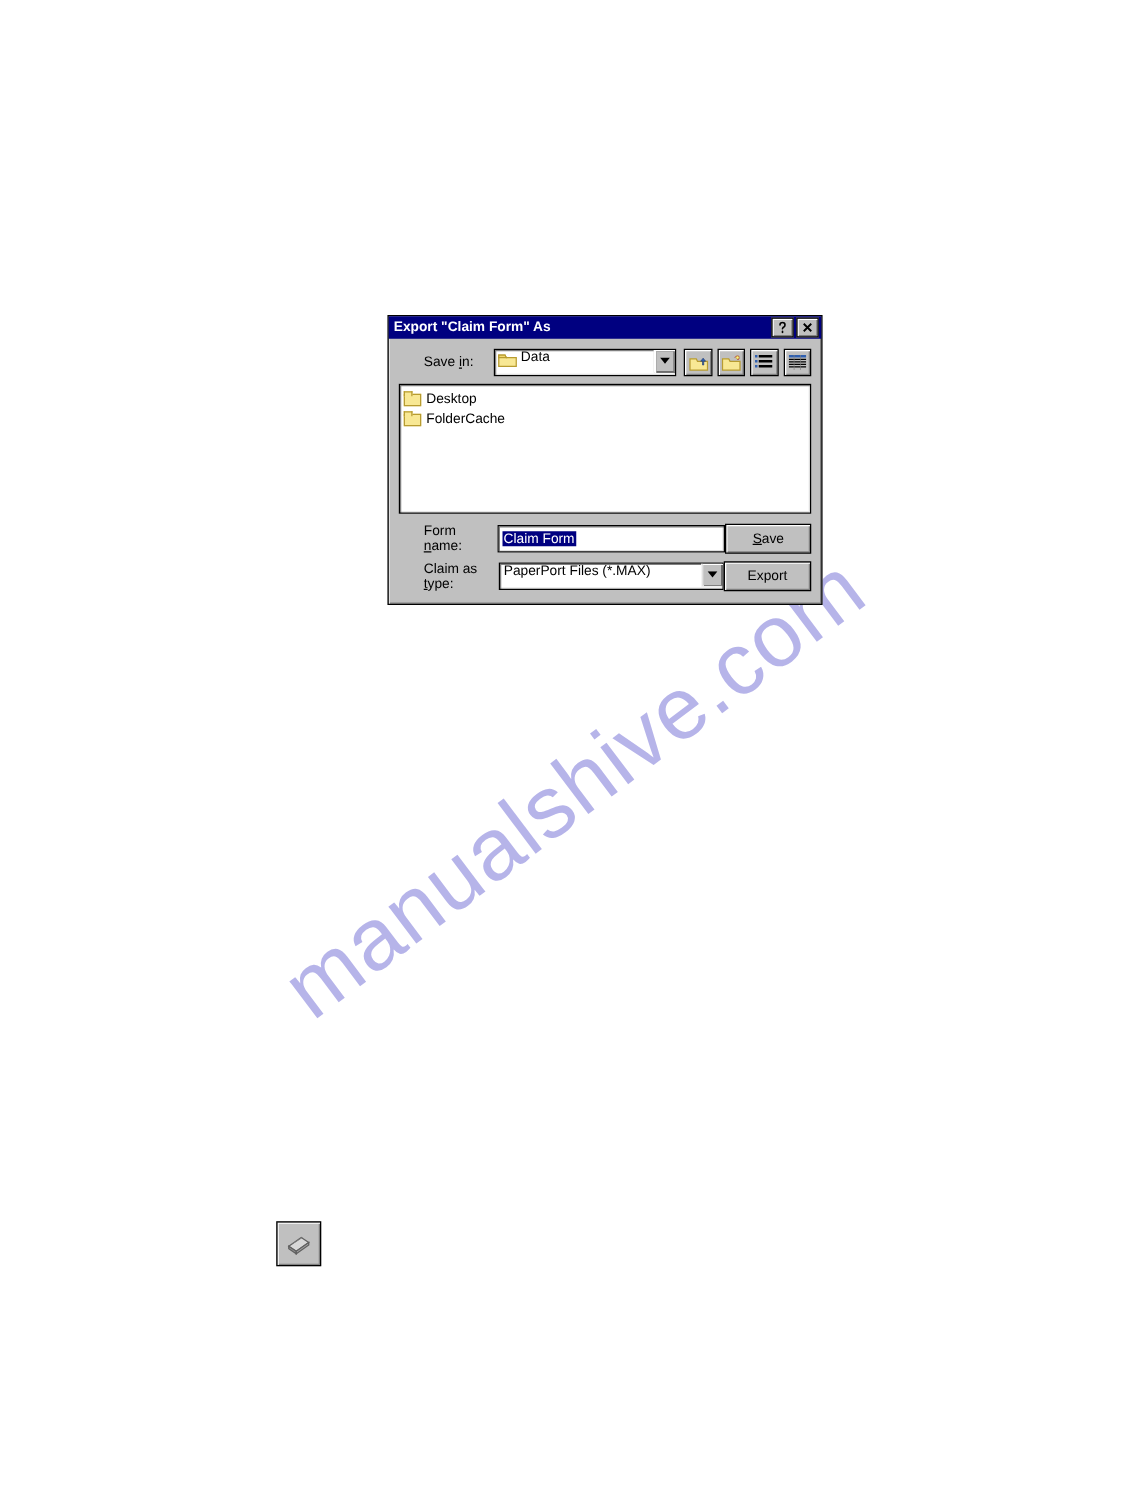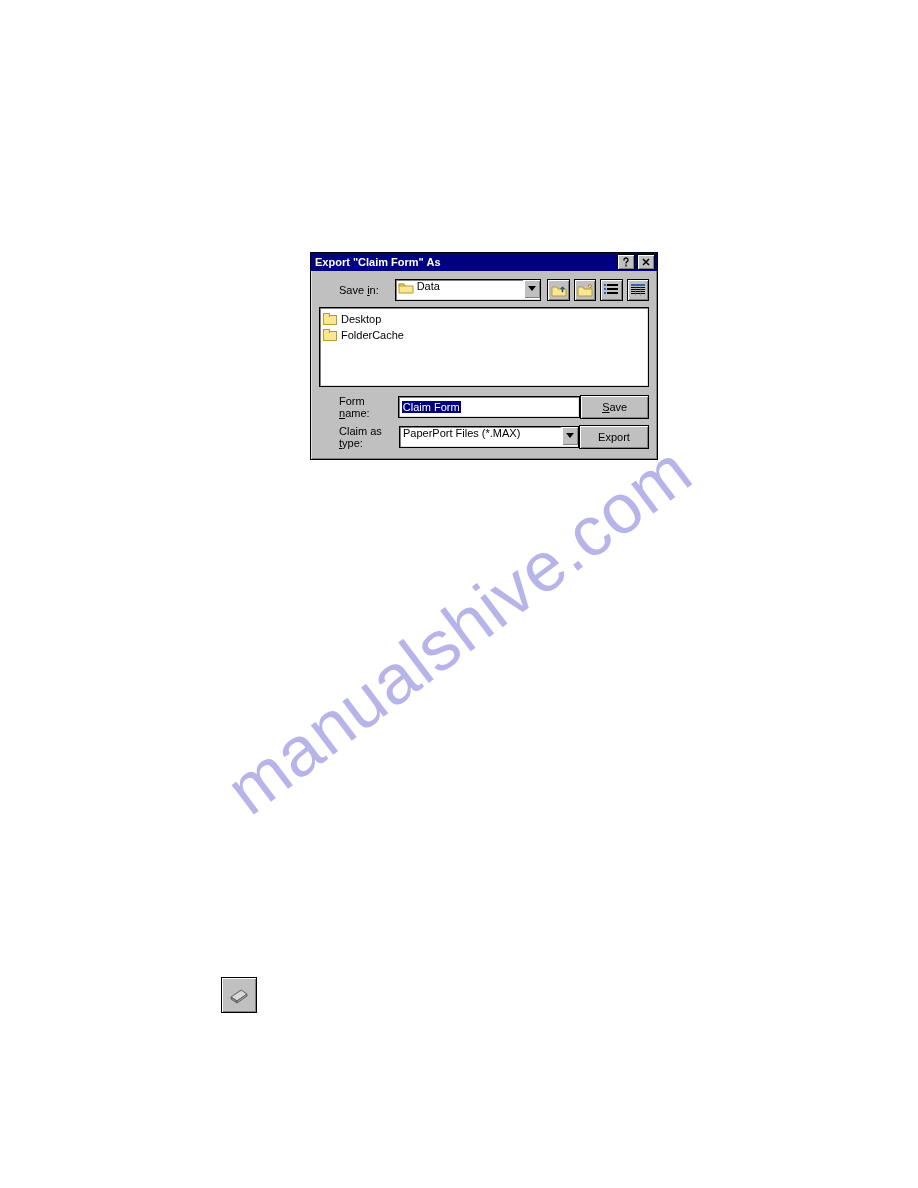--- a/index.html
+++ b/index.html
@@ -99,21 +99,21 @@
     width:22px; height:20px;
     background:#c0c0c0;
     border:1px solid #000;
     box-shadow: inset 1px 1px 0 #fff, inset -1px -1px 0 #808080;
     margin-left:4px;
     display:flex; align-items:center; justify-content:center;
   }
 
   .filelist {
     width: 100%;
-    height: 80px;
+    height: 104px;
     background:#fff;
     border:1px solid #000;
     box-shadow: inset 1px 1px 0 #808080, inset -1px -1px 0 #dfdfdf;
     padding:3px;
     box-sizing: border-box;
     margin-bottom:8px;
   }
   .file-item {
     display:flex;
     align-items:center;

